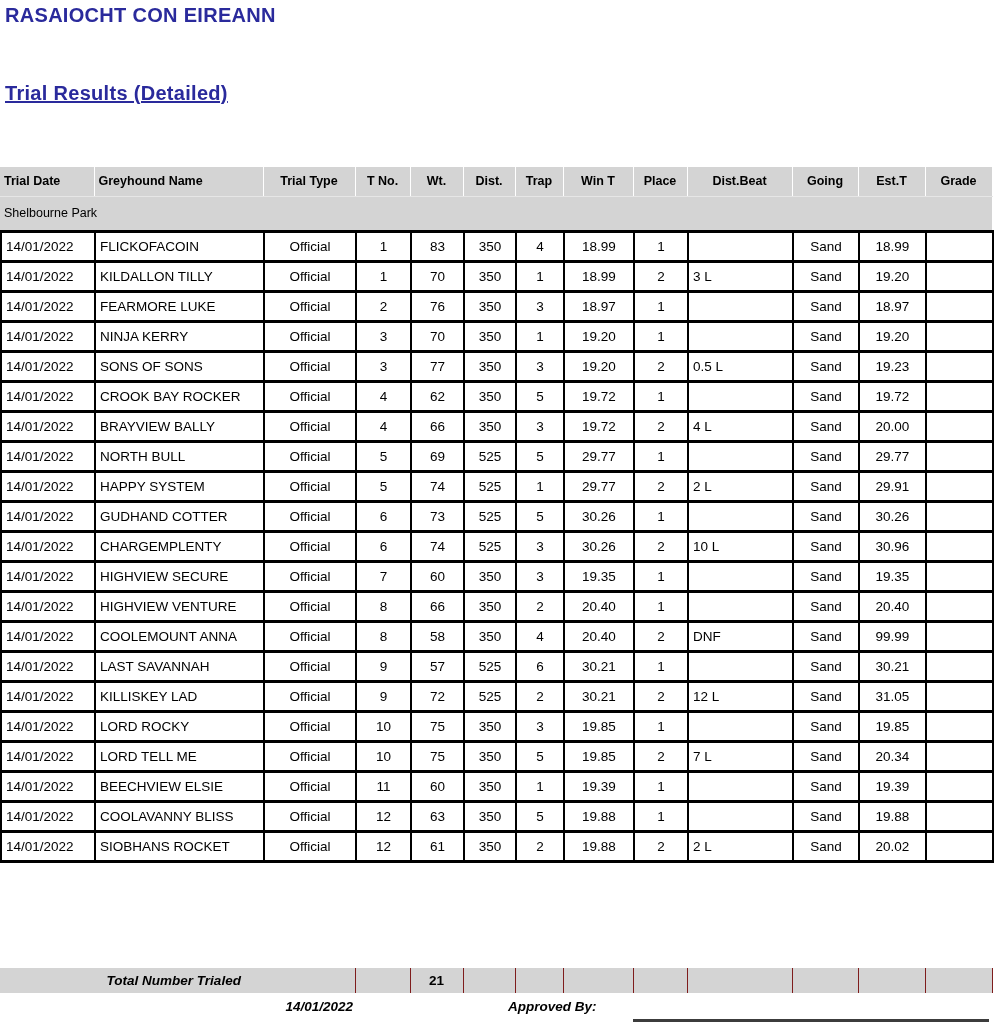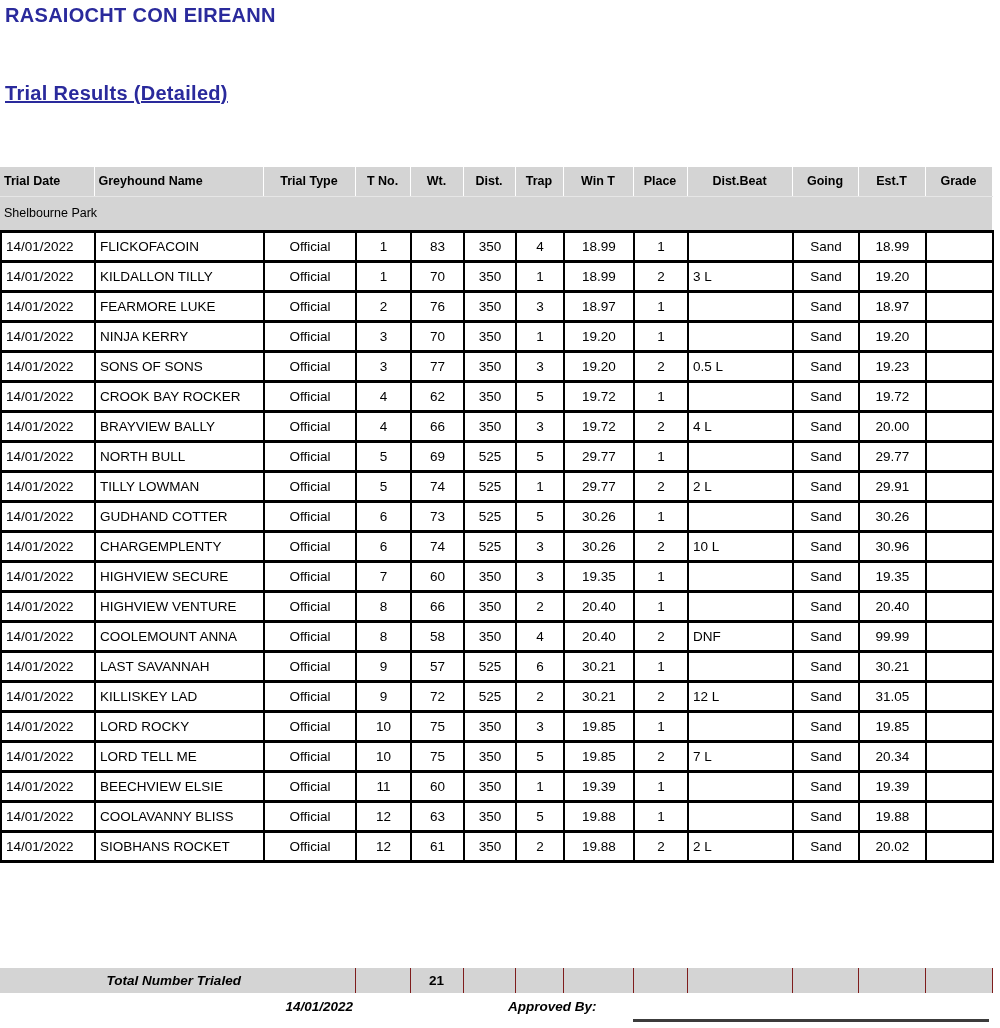--- a/index.html
+++ b/index.html
@@ -238,21 +238,21 @@
           <td class="c">5</td>
           <td class="c">29.77</td>
           <td class="c">1</td>
           <td class="l"></td>
           <td class="c">Sand</td>
           <td class="c">29.77</td>
           <td class="c"></td>
         </tr>
         <tr>
           <td class="l">14/01/2022</td>
-          <td class="l">TILLY LOWMAN</td>
+          <td class="l">HAPPY SYSTEM</td>
           <td class="c">Official</td>
           <td class="c">5</td>
           <td class="c">74</td>
           <td class="c">525</td>
           <td class="c">1</td>
           <td class="c">29.77</td>
           <td class="c">2</td>
           <td class="l">2 L</td>
           <td class="c">Sand</td>
           <td class="c">29.91</td>

